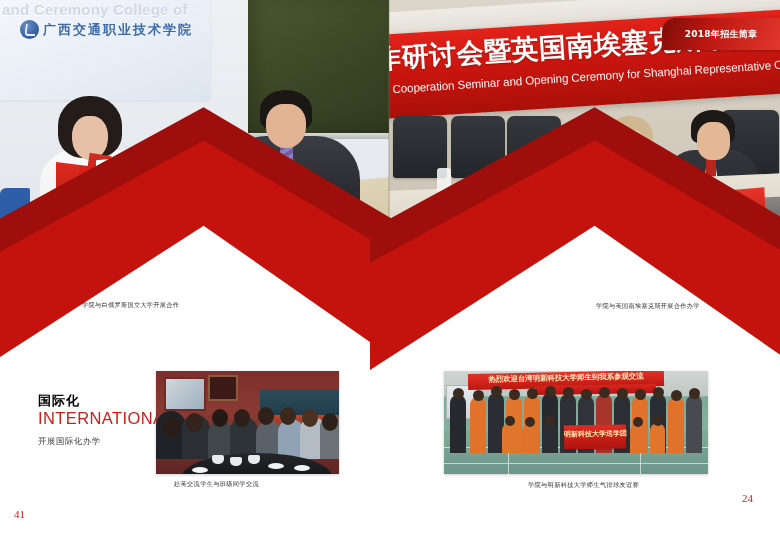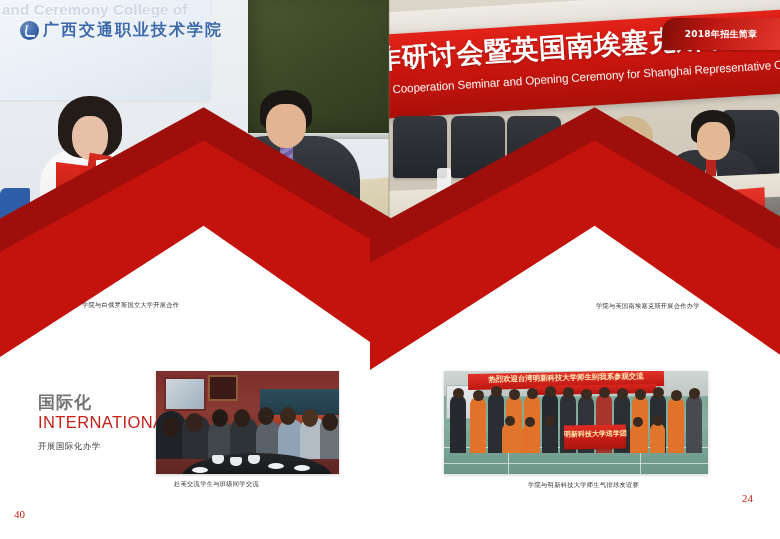--- a/index.html
+++ b/index.html
@@ -65,21 +65,21 @@
   .pl-logo-mark::after {
     content: "";
     position: absolute; left: 5px; top: 4px;
     width: 9px; height: 10px;
     border-left: 2px solid #e8eef8;
     border-bottom: 2px solid #e8eef8;
     border-radius: 0 0 0 4px;
     transform: skewX(-8deg);
   }
   .pl-logo-cn {
-    font-size: 16px; font-weight: bold; color: #3c6aaa;
+    font-size: 13px; font-weight: bold; color: #3c6aaa;
     letter-spacing: 2px; white-space: nowrap;
     font-family: "DejaVu Sans", sans-serif;
   }
   .pl-board {
     position: absolute; left: 248px; top: -10px;
     width: 160px; height: 148px;
     background: linear-gradient(150deg,#4e5a32 0%,#3b4726 50%,#2f3a1e 100%);
     border-right: 3px solid #cfd3cf;
     box-shadow: inset 0 0 26px rgba(0,0,0,.35);
   }
@@ -431,22 +431,22 @@
   }
   .cap-top-left { left: 82px; top: 301px; }
   .cap-top-right { left: 596px; top: 302px; }
 
   
   .intl-block {
     position: absolute; left: 38px; top: 394px; width: 150px;
   }
   .intl-cn {
     font-family: "DejaVu Sans", sans-serif;
-    font-size: 17px; font-weight: bold;
-    color: #737373; letter-spacing: 1px;
+    font-size: 13px; font-weight: bold;
+    color: #000000; letter-spacing: 1px;
     line-height: 1.05;
   }
   .intl-en {
     font-size: 16.5px; color: #c9201a;
     letter-spacing: .4px; line-height: 1.2;
     margin-top: 1px;
   }
   .intl-sub {
     font-family: "DejaVu Sans", sans-serif;
     font-size: 8.4px; color: #3a3a3a;
@@ -808,16 +808,16 @@
     </div>
 
     <div class="br-hold">
       <div class="br-hold-txt">明新科技大学送学团</div>
     </div>
   </div>
 
   <div class="cap-bot cap-bot-left">赴英交流学生与班级同学交流</div>
   <div class="cap-bot cap-bot-right">学院与明新科技大学师生气排球友谊赛</div>
 
-  <div class="pageno pageno-left">40</div>
+  <div class="pageno pageno-left">41</div>
   <div class="pageno pageno-right">24</div>
 
 </div>
 
 </body></html>

